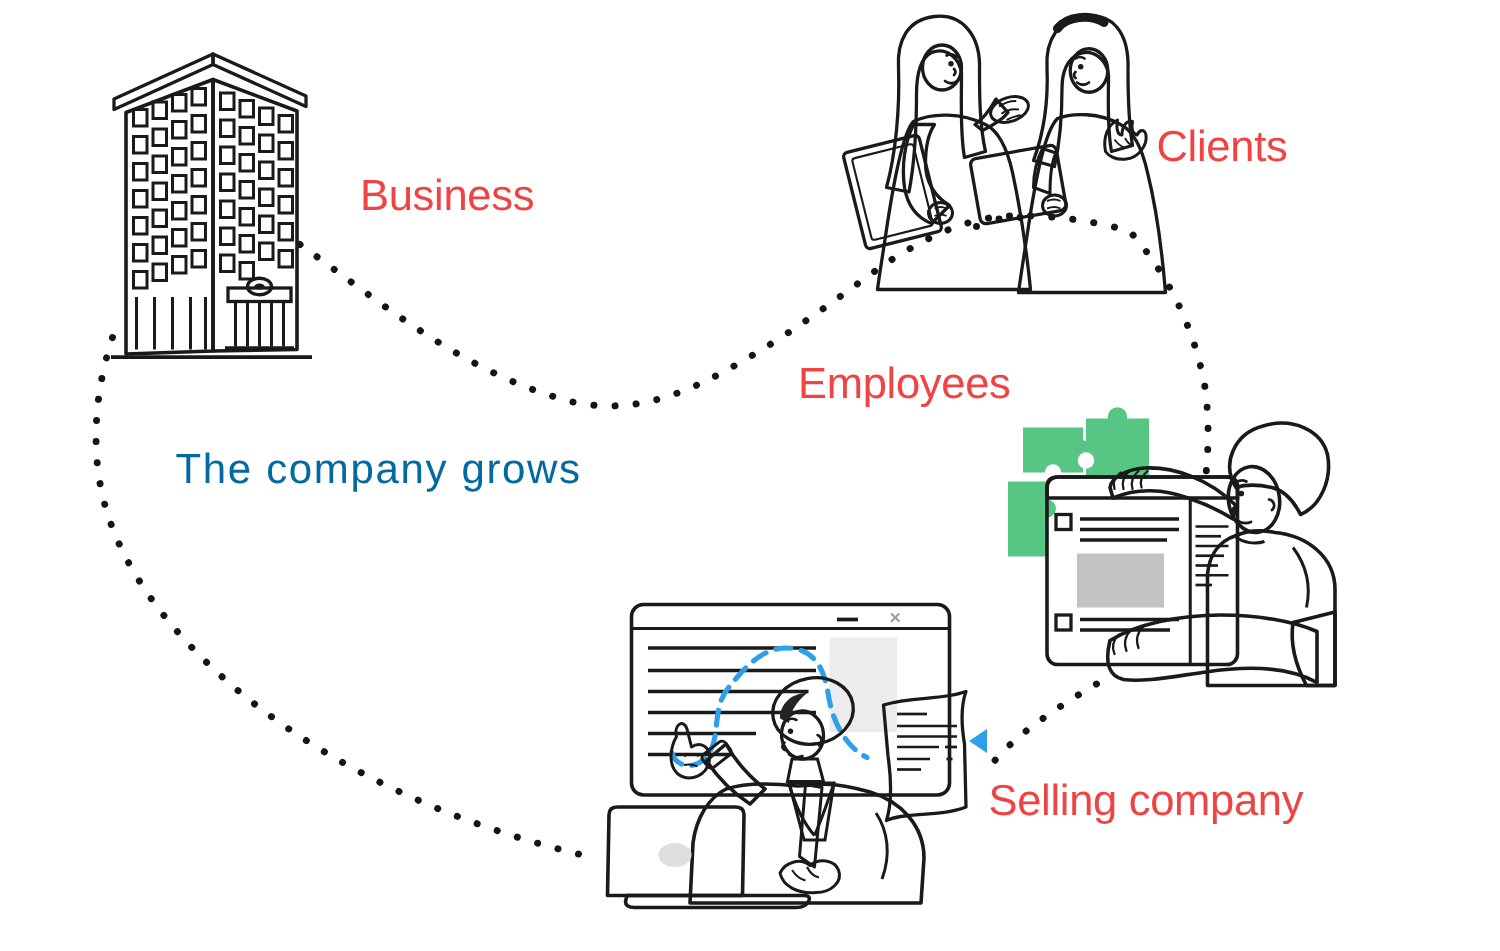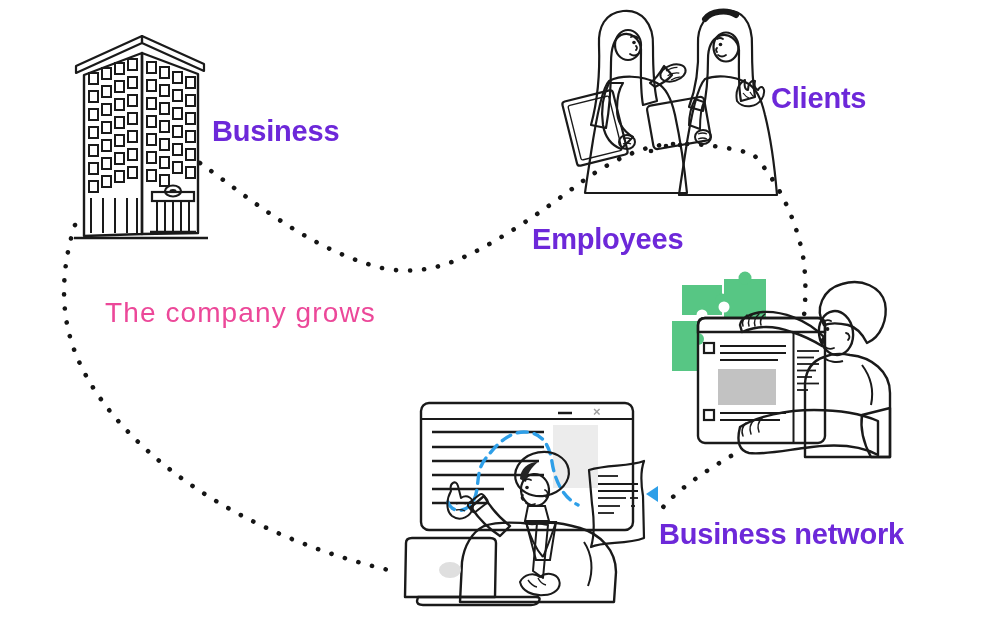--- a/index.html
+++ b/index.html
@@ -2,27 +2,27 @@
 <html><head>
 <meta charset="utf-8">
 <style>
   html,body{margin:0;padding:0;background:#ffffff;}
   #canvas{
     position:relative;width:1000px;height:634px;background:#ffffff;overflow:hidden;
     font-family:"Liberation Sans", sans-serif;
   }
   .abs{position:absolute;}
   .node-label{
-    position:absolute;font-weight:700;font-size:29px;line-height:31px;
-    color:#6d28d9;letter-spacing:-0.2px;white-space:nowrap;
+    position:absolute;font-weight:400;font-size:29px;line-height:31px;
+    color:#ef4444;letter-spacing:-0.2px;white-space:nowrap;
   }
   #caption{
-    position:absolute;left:105px;top:299px;
+    position:absolute;left:117px;top:299px;
     font-weight:300;font-size:28px;line-height:27.5px;letter-spacing:1.1px;
-    color:#ec4899;white-space:nowrap;
+    color:#0369a1;white-space:nowrap;
   }
   svg{display:block;overflow:visible;}
   .outline{stroke:#1a1a1a;fill:none;}
 </style>
 </head>
 <body>
 
 <div id="canvas">
 
   <svg class="abs" style="left:0;top:0" width="1000" height="634" viewBox="0 0 1000 634">
@@ -342,22 +342,22 @@
       <path d="M24,148 Q18,148 18,153 L17,207 L107,207 L108,153 Q108,148 102,148 Z" fill="#F1F1F1" class="outline" stroke-width="2.4" stroke-linejoin="round"></path>
       <ellipse cx="62" cy="180" rx="11" ry="8" fill="#DFDFDF"></ellipse>
       <path d="M30,207 L148,207 Q153,207 151,211 Q149,215 143,215 L35,215 Q29,215 29,211 Z" fill="#F1F1F1" class="outline" stroke-width="2.4" stroke-linejoin="round"></path>
     </g>
     <g>
       <path fill="#fff" class="outline" stroke-width="2" stroke-linejoin="round" d="M132,192 C136,184 146,182 152,187 C158,182 168,183 171,190 C174,198 166,205 156,205 C144,206 134,201 132,192 Z"></path>
       <path d="M140,190 q4,6 9,7 M150,188 q3,6 8,7" class="outline" stroke-width="1.4"></path>
     </g>
   </svg>
 
-  <div class="node-label" style="left:212px;top:116px">Business</div>
+  <div class="node-label" style="left:240px;top:116px">Business</div>
   <div class="node-label" style="left:771px;top:83px">Clients</div>
-  <div class="node-label" style="left:532px;top:224px">Employees</div>
-  <div class="node-label" style="left:659px;top:519px">Business network</div>
+  <div class="node-label" style="left:532px;top:241px">Employees</div>
+  <div class="node-label" style="left:659px;top:519px">Selling company</div>
 
   <div id="caption">
     <div>The company grows</div>
   </div>
 
 </div>
 
 </body></html>

